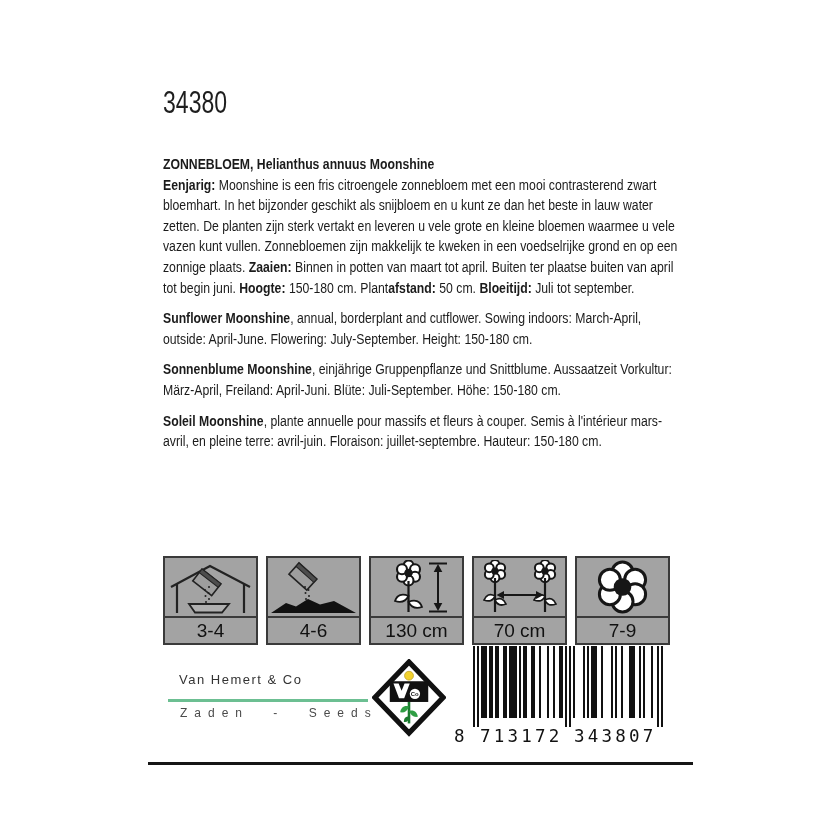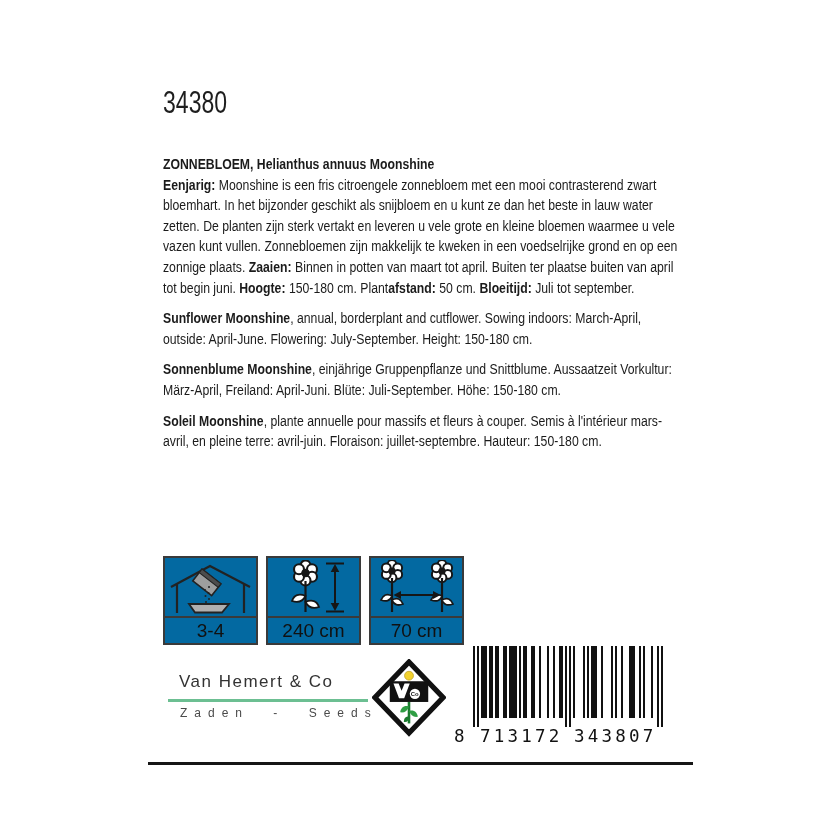--- a/index.html
+++ b/index.html
@@ -17,26 +17,26 @@
   #desc{
     position:absolute;left:163px;top:154px;width:640px;
     transform:scaleX(.806);transform-origin:left top;
     font-size:15.2px;line-height:20.6px;color:#1b1b1b;
   }
   #desc .title{font-weight:bold;}
   #desc p{margin:0 0 10px 0;}
   #desc p b{font-weight:bold;}
   
   #pictos{position:absolute;left:163px;top:556px;display:flex;gap:8px;}
-  .pcell{width:95px;border:2px solid #3a3a3a;box-sizing:border-box;background:#0369a1;}
+  .pcell{width:95px;border:2px solid #3a3a3a;box-sizing:border-box;background:#a3a3a3;}
   .picon{height:58px;border-bottom:2px solid #3a3a3a;display:flex;align-items:center;justify-content:center;overflow:hidden;}
   .plabel{height:25px;display:flex;align-items:center;justify-content:center;font-size:19px;color:#111;}
   
   #brandname{
-    position:absolute;left:179px;top:672px;font-size:17px;letter-spacing:1.5px;color:#333;text-align:center;
+    position:absolute;left:179px;top:672px;font-size:13px;letter-spacing:1.5px;color:#333;text-align:center;
   }
   #brandline{position:absolute;left:168px;top:699px;width:200px;height:2.5px;background:#6cbf92;}
   #brandtag{
     position:absolute;left:180px;top:706px;font-size:12px;letter-spacing:7px;word-spacing:14px;color:#4a4a4a;
   }
   #diamond{position:absolute;left:372px;top:659px;}
   
   #barcode{position:absolute;left:450px;top:645px;width:215px;height:102px;}
   #barcode svg rect{fill:#111;}
   .bdigit{font-family:"DejaVu Sans Mono",monospace;font-size:17.5px;fill:#111;letter-spacing:3.2px;}
@@ -77,20 +77,39 @@
           <circle cx="44" cy="39" r="1"></circle>
             <circle cx="41" cy="42" r="1"></circle>
             <circle cx="44" cy="27" r="1"></circle>
         </g>
         <path d="M24,44 L64,44 L57,52.5 L30,52.5 Z" fill="#b0b0b0" stroke="#222" stroke-width="1.8"></path>
       </svg>
     </div>
     <div class="plabel">3-4</div>
   </div>
 
+  <div class="pcell">
+    <div class="picon">
+      <svg width="91" height="54" viewBox="0 0 91 54">
+        <g transform="translate(31,3) rotate(42)">
+          <rect x="0" y="0" width="24" height="15" fill="#9e9e9e" stroke="#222" stroke-width="1.6"></rect>
+          <rect x="0" y="0" width="24" height="4.5" fill="#4d4d4d" stroke="#222" stroke-width="1"></rect>
+        </g>
+        <g fill="#222">
+          <circle cx="37" cy="27" r="1"></circle>
+            <circle cx="40.5" cy="30" r="1"></circle>
+            <circle cx="37.5" cy="33" r="1"></circle>
+          <circle cx="41" cy="36" r="1"></circle>
+            <circle cx="38" cy="39" r="1"></circle>
+        </g>
+        <path d="M3,53 L18,43 L28,46.5 L40,39 L52,44.5 L66,41 L88,53 Z" fill="#111"></path>
+      </svg>
+    </div>
+    <div class="plabel">4-6</div>
+  </div>
 
   <div class="pcell">
     <div class="picon">
       <svg width="91" height="54" viewBox="0 0 91 54">
         <g stroke="#161616" stroke-width="2.1" fill="#fff">
           <circle cx="37.5" cy="5.5" r="5"></circle>
             <circle cx="44" cy="9.2" r="5"></circle>
             <circle cx="44" cy="16.8" r="5"></circle>
           <circle cx="37.5" cy="20.5" r="5"></circle>
             <circle cx="31" cy="16.8" r="5"></circle>
@@ -100,21 +119,21 @@
         <line x1="37.5" y1="21" x2="37.5" y2="52" stroke="#161616" stroke-width="2.2"></line>
         <path d="M37.5,36 C31,33 26,35 24,41 C30,43 35,41 37.5,36 Z" fill="#fff" stroke="#161616" stroke-width="1.8"></path>
         <path d="M37.5,42 C44,39 49,41 51,47 C45,49 40,47 37.5,42 Z" fill="#fff" stroke="#161616" stroke-width="1.8"></path>
         <line x1="58" y1="3.5" x2="76" y2="3.5" stroke="#161616" stroke-width="2"></line>
         <line x1="58" y1="51.5" x2="76" y2="51.5" stroke="#161616" stroke-width="2"></line>
         <line x1="67" y1="6" x2="67" y2="49" stroke="#161616" stroke-width="2"></line>
         <polygon points="67,4 62.7,12 71.3,12" fill="#161616"></polygon>
         <polygon points="67,51 62.7,43 71.3,43" fill="#161616"></polygon>
       </svg>
     </div>
-    <div class="plabel">240 cm</div>
+    <div class="plabel">130 cm</div>
   </div>
 
   <div class="pcell">
     <div class="picon">
       <svg width="91" height="54" viewBox="0 0 91 54">
         <g stroke="#161616" stroke-width="2" fill="#fff">
           <circle cx="21" cy="4.5" r="4.4"></circle>
             <circle cx="26.7" cy="7.8" r="4.4"></circle>
             <circle cx="26.7" cy="14.4" r="4.4"></circle>
           <circle cx="21" cy="17.7" r="4.4"></circle>
@@ -138,20 +157,36 @@
         <path d="M71,36 C66,33 62,35 60,40 C65,42 69,41 71,36 Z" fill="#fff" stroke="#161616" stroke-width="1.7"></path>
         <path d="M71,40 C76,37 80,39 82,44 C77,46 73,45 71,40 Z" fill="#fff" stroke="#161616" stroke-width="1.7"></path>
         <line x1="26" y1="35" x2="66" y2="35" stroke="#161616" stroke-width="2"></line>
         <polygon points="22.5,35 30,31 30,39" fill="#161616"></polygon>
         <polygon points="69.5,35 62,31 62,39" fill="#161616"></polygon>
       </svg>
     </div>
     <div class="plabel">70 cm</div>
   </div>
 
+  <div class="pcell">
+    <div class="picon">
+      <svg width="91" height="54" viewBox="0 0 91 54">
+        <g stroke="#161616" stroke-width="3" fill="#fff">
+          <circle cx="45.5" cy="12.5" r="10.5"></circle>
+            <circle cx="58.1" cy="19.8" r="10.5"></circle>
+            <circle cx="58.1" cy="34.2" r="10.5"></circle>
+          <circle cx="45.5" cy="41.5" r="10.5"></circle>
+            <circle cx="32.9" cy="34.2" r="10.5"></circle>
+            <circle cx="32.9" cy="19.8" r="10.5"></circle>
+        </g>
+        <circle cx="45.5" cy="27" r="8.8" fill="#161616"></circle>
+      </svg>
+    </div>
+    <div class="plabel">7-9</div>
+  </div>
 </div>
 
 <div id="brandname">Van Hemert &amp; Co</div>
 <div id="brandline"></div>
 <div id="brandtag">Zaden - Seeds</div>
 
 <div id="diamond">
   <svg width="74" height="80" viewBox="0 0 100 108">
     <polygon points="50,4 96,52 50,100 4,52" fill="#fff" stroke="#111" stroke-width="7"></polygon>
     <rect x="24" y="30" width="52" height="28" fill="#111"></rect>

